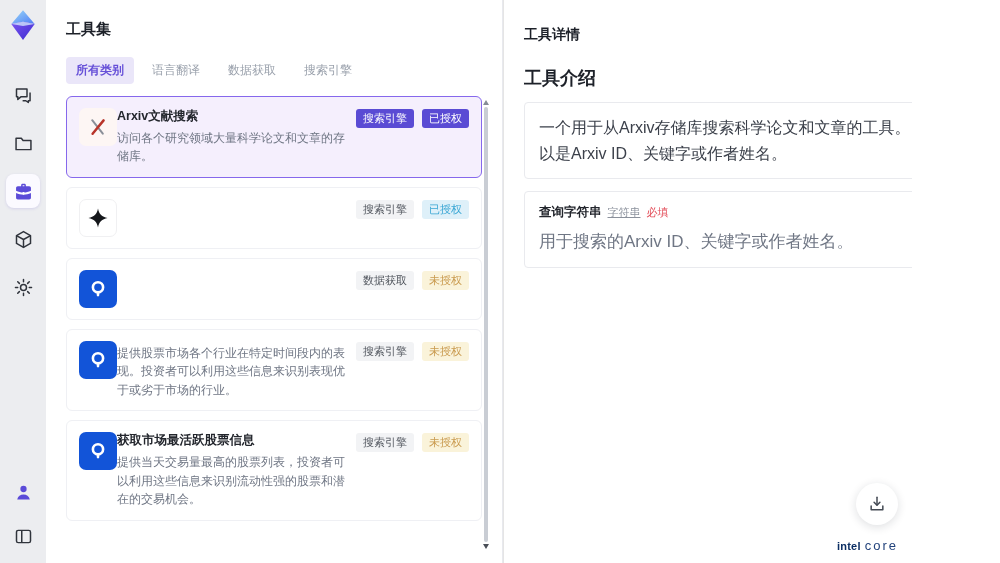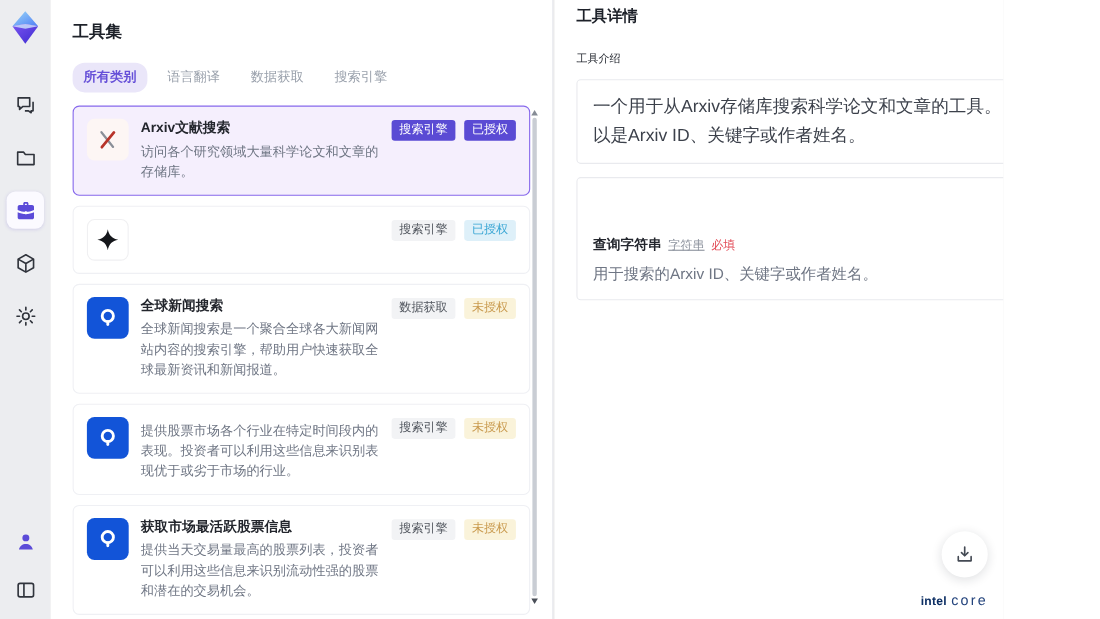--- a/index.html
+++ b/index.html
@@ -14,24 +14,24 @@
   .rail-item { width:34px; height:34px; border-radius:8px; display:flex; align-items:center; justify-content:center; cursor:pointer; }
   .rail-item svg { width:21px; height:21px; }
   .rail-item.selected { background:#fbfaff; box-shadow:0 1px 3px rgba(80,60,200,.15); }
   .rail-bottom { position:absolute; bottom:10px; display:flex; flex-direction:column; align-items:center; gap:10px; }
 
   
   .main-panel { position:absolute; left:46px; top:0; width:457px; height:563px; background:#fff; border-right:1px solid #e8e9ee; padding:16px 20px 0 20px; }
   .page-title { font-size:15px; font-weight:bold; color:#1d2129; margin-top:4px; }
   .tabs { display:flex; gap:8px; margin-top:18px; }
   .tab { font-size:12px; color:#9aa1ac; padding:5px 10px; border-radius:4px; cursor:pointer; white-space:nowrap; }
-  .tab.active { background:#eae6f9; color:#6650d8; font-weight:bold;border-radius:11px; }
+  .tab.active { background:#eae6f9; color:#6650d8; font-weight:bold; }
 
   .list-wrap { position:relative; margin-top:12px; height:445px; }
-  .card { position:relative; display:flex; gap:11px; background:#fff; border:1px solid #eff0f4; border-radius:6px; padding:11px 12px; margin-bottom:9px; cursor:pointer; }
+  .card { position:relative; display:flex; gap:0; background:#fff; border:1px solid #eff0f4; border-radius:6px; padding:11px 12px; margin-bottom:9px; cursor:pointer; }
   .card.selected { background:#f5effd; border:1px solid #8668ec; }
   .tool-icon { flex:none; width:38px; height:38px; border-radius:7px; display:flex; align-items:center; justify-content:center; }
   .tool-icon svg { width:24px; height:24px; }
   .tool-icon.arxiv { background:#fdf6f4; }
   .tool-icon.tavily { background:#ffffff; border:1px solid #f0f0f2; }
   .tool-icon.blue { background:#1254d8; }
   .card-main { flex:1; padding-right:116px; }
   .card-title { font-size:12.5px; font-weight:bold; color:#23262d; line-height:1.4; }
   .card-desc { font-size:12px; color:#6f7684; line-height:1.55; margin-top:3px; max-width:256px; }
   .card-tags { position:absolute; right:12px; top:12px; display:flex; gap:8px; }
@@ -41,30 +41,30 @@
   .tag.auth-yes { background:#def0f9; color:#3aa6d4; }
   .tag.auth-no { background:#faf3da; color:#c99a4e; }
 
   .list-scrollbar { position:absolute; right:-7px; top:4px; bottom:-12px; width:6px; }
   .sb-arrow { width:0; height:0; border-left:3px solid transparent; border-right:3px solid transparent; margin:0 auto; }
   .sb-arrow.up { border-bottom:5px solid #868c96; }
   .sb-arrow.down { border-top:5px solid #4a4f58; margin-top:2px; }
   .sb-thumb { width:4px; margin:2px auto 0; height:calc(100% - 18px); background:#c9cdd4; border-radius:2px; }
 
   
-  .detail-panel { position:absolute; left:504px; top:0; width:496px; height:563px; background:#fff; padding:0 20px; }
+  .detail-panel { position:absolute; left:504px; top:0; width:496px; height:563px; background:#fff; padding:20px 20px; }
   .detail-title { font-size:14px; font-weight:bold; color:#1d2129; margin-top:6px; }
-  .section-heading { font-size:10px; font-weight:normal; color:#1d2129; margin-top:22px; }
+  .section-heading { font-size:18px; font-weight:bold; color:#1d2129; margin-top:22px; }
   .intro-box { margin-top:12px; border:1px solid #e9eaee; border-radius:4px; background:#fff; padding:12px 14px; font-size:16px; color:#3c414b; line-height:1.6; }
   .param-box { margin-top:12px; border:1px solid #e9eaee; border-radius:4px; background:#fff; padding:12px 14px; }
   .param-head { display:flex; align-items:baseline; gap:6px; }
-  .param-name { font-size:12.5px; font-weight:bold; color:#23262d;margin-top:40px; }
+  .param-name { font-size:12.5px; font-weight:bold; color:#23262d; }
   .param-type { font-size:11px; color:#8b919c;text-decoration:underline; }
   .param-required { font-size:11px; color:#e34d59; }
-  .param-desc { font-size:14px; color:#6f7684; margin-top:8px; line-height:1.5; }
+  .param-desc { font-size:17px; color:#6f7684; margin-top:8px; line-height:1.5; }
 
   
   .fab { position:absolute; right:14px; bottom:38px; width:42px; height:42px; border-radius:50%; background:#fff; box-shadow:0 2px 10px rgba(20,25,40,.14); display:flex; align-items:center; justify-content:center; cursor:pointer; }
   .fab svg { width:20px; height:20px; }
   .intel-logo { position:absolute; right:14px; bottom:10px; display:flex; align-items:baseline; gap:4px; color:#0c2e63; }
   .intel-word { font-size:11px; font-weight:bold; letter-spacing:.2px; }
   .core-word { font-size:13px; font-weight:normal; letter-spacing:2px; color:#23437c; }
 </style>
 </head>
 <body>
@@ -180,24 +180,20 @@
         </div>
       </div>
 
       <div class="card">
         <div class="tool-icon blue">
           <svg viewBox="0 0 24 24">
             <circle cx="12" cy="10.3" r="5.1" fill="none" stroke="#fff" stroke-width="2.6"></circle>
             <rect x="10.7" y="14.2" width="2.6" height="5.2" rx="1.3" fill="#fff"></rect>
           </svg>
         </div>
-        <div class="card-main">
-          <div class="card-title">全球新闻搜索</div>
-          <div class="card-desc">全球新闻搜索是一个聚合全球各大新闻网站内容的搜索引擎，帮助用户快速获取全球最新资讯和新闻报道。</div>
-        </div>
         <div class="card-tags">
           <span class="tag cat">数据获取</span>
           <span class="tag auth-no">未授权</span>
         </div>
       </div>
 
       <div class="card">
         <div class="tool-icon blue">
           <svg viewBox="0 0 24 24">
             <circle cx="12" cy="10.3" r="5.1" fill="none" stroke="#fff" stroke-width="2.6"></circle>

